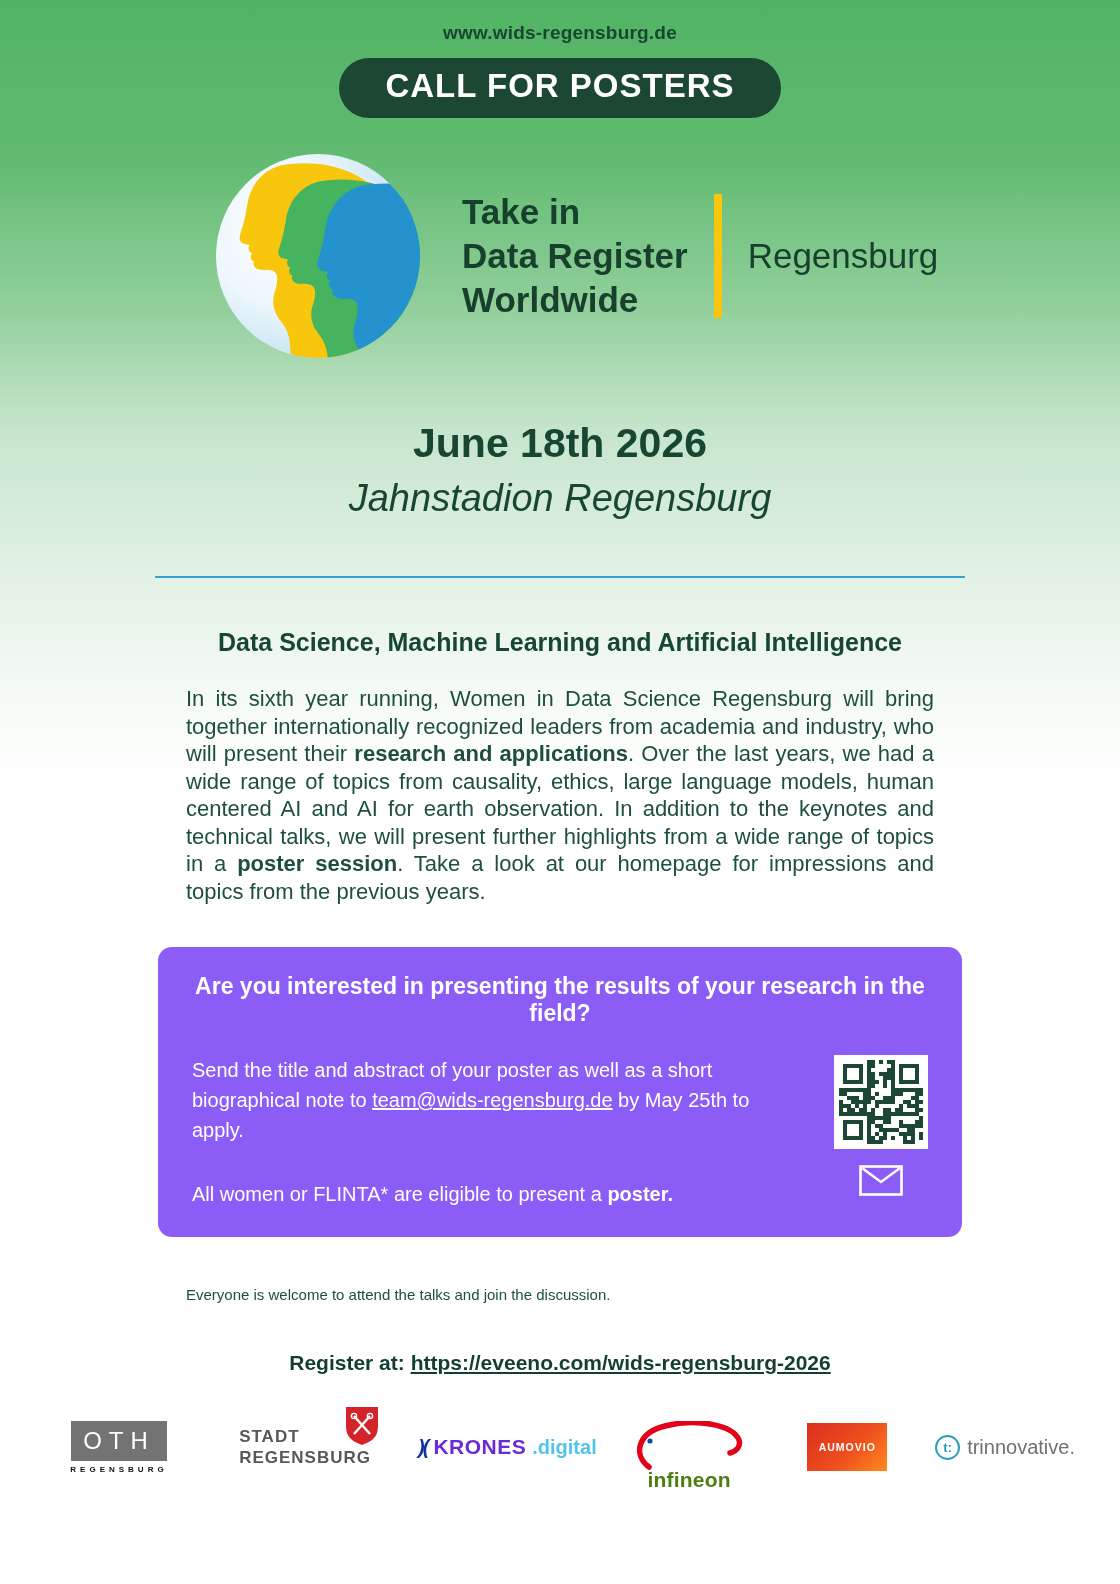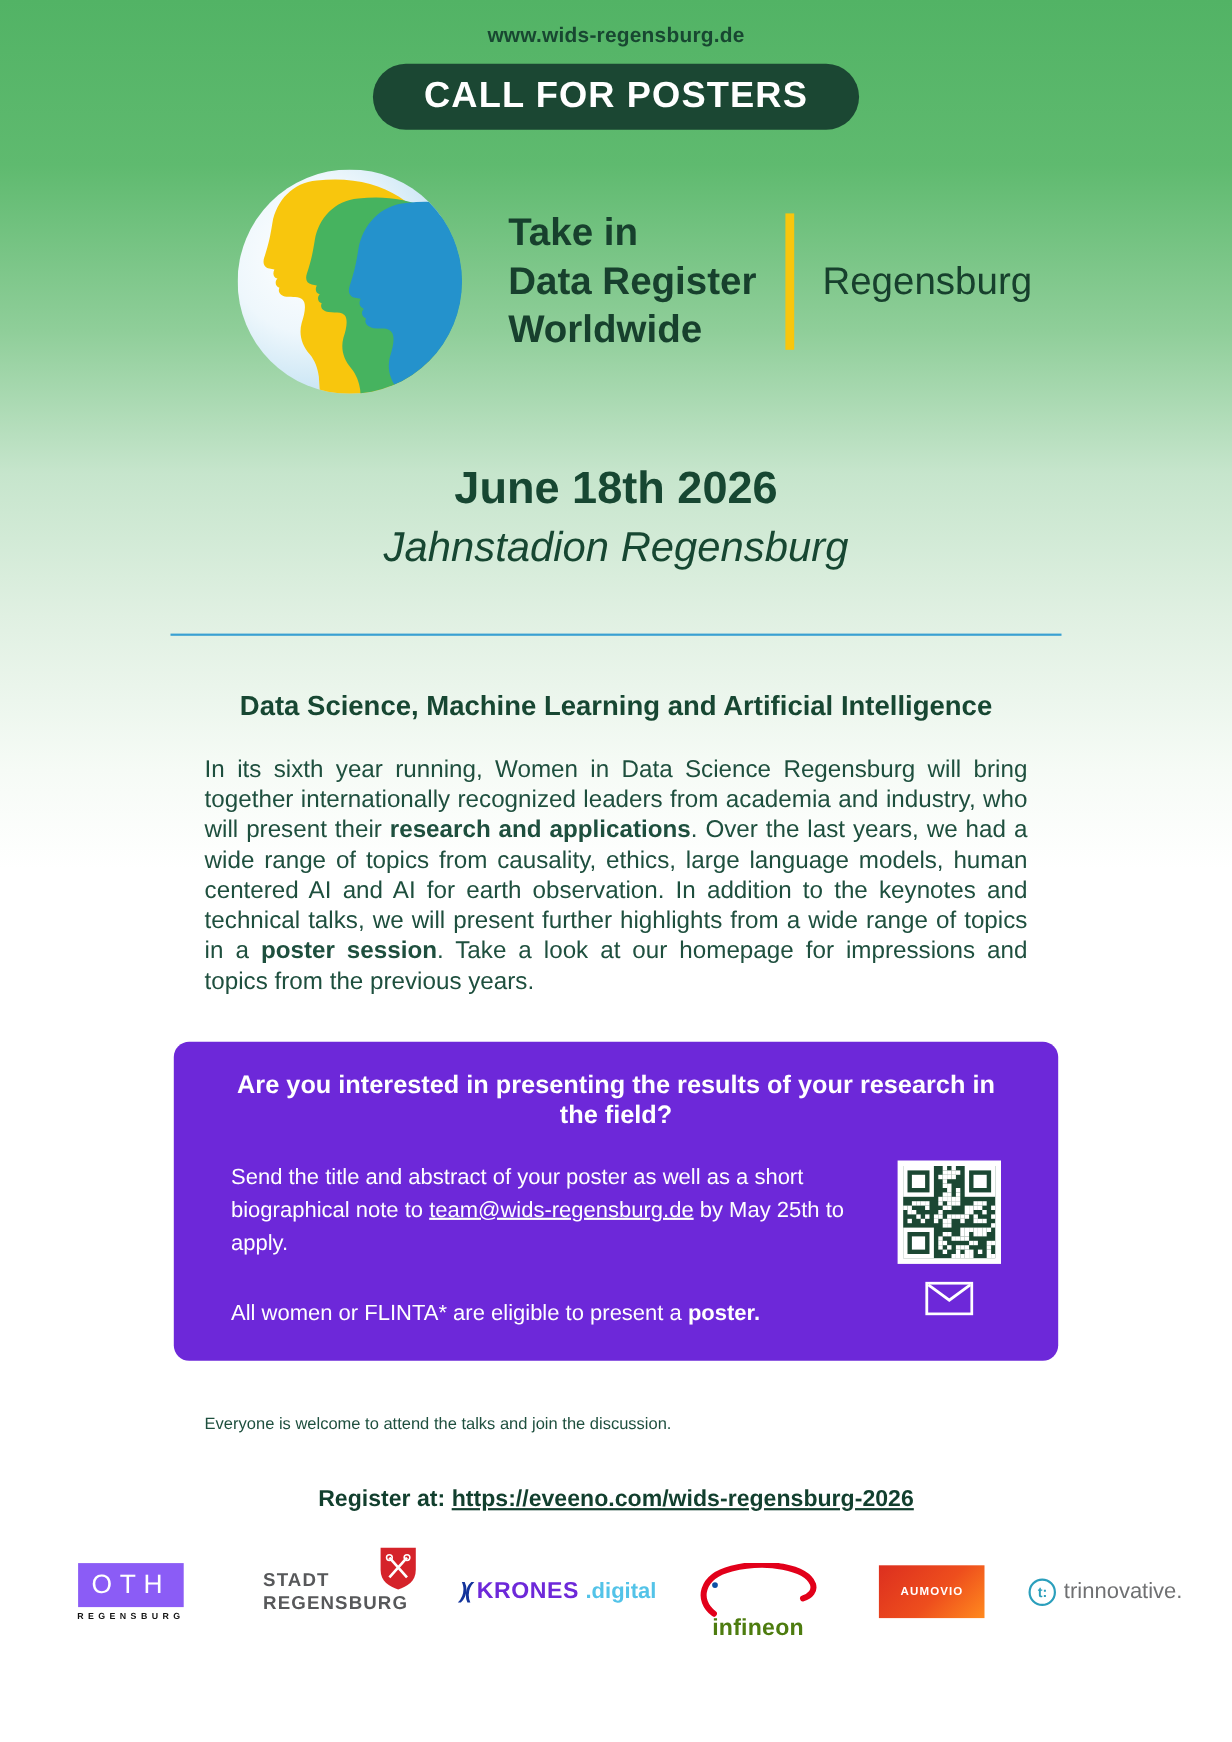--- a/index.html
+++ b/index.html
@@ -39,22 +39,22 @@
 
   
   .intro-heading { margin-top:50px; text-align:center; font-size:25px; font-weight:700; color:#174732; }
   .intro-para {
     width:748px; margin:28px auto 0; font-size:22px; line-height:27.5px;
     text-align:justify; color:#1e4f3e;
   }
 
   
   .cta-box {
-    width:804px; margin:42px auto 0; background:#6d28d9; border-radius:14px;
-    padding:26px 52px 28px; color:#fff;
+    width:804px; margin:42px auto 0; background:#8b5cf6; border-radius:14px;
+    padding:26px 34px 28px; color:#fff;
   }
   .cta-title { text-align:center; font-size:23px; font-weight:700; }
   .cta-body { display:flex; margin-top:28px; }
   .cta-textcol { width:612px; }
   .cta-apply { font-size:20px; line-height:30px; }
   .cta-elig { font-size:20px; line-height:30px; margin-top:34px; }
   .cta-side { margin-left:auto; display:flex; flex-direction:column; align-items:center; }
   .qr-frame { background:#fff; padding:5px; width:94px; height:94px; }
   .qr-frame svg { display:block; }
   .mail-icon { margin-top:16px; }
@@ -64,36 +64,36 @@
   .about p + p { margin-top:22px; }
 
   
   .register { margin-top:44px; text-align:center; font-size:21px; color:#123f2e; }
 
   
   .sponsors { margin:38px 34px 0; }
   .sp-row { display:grid; grid-template-columns:1.05fr 1.25fr 1.25fr 1fr .95fr 1fr; align-items:center; }
   .sp-cell { display:flex; flex-direction:column; align-items:center; justify-content:center; min-height:68px; }
 
-  .oth-box { background:#8b5cf6; color:#fff; padding:6px 12px; font-size:24px; font-weight:400; letter-spacing:7px;text-align:right; }
+  .oth-box { background:#737373; color:#fff; padding:6px 12px; font-size:24px; font-weight:400; letter-spacing:7px;text-align:right; }
   .oth-cap { margin-top:4px; font-size:8px; letter-spacing:4px; color:#111; font-weight:700; }
 
   .stadt { position:relative; color:#57585a; font-size:17px; font-weight:600; letter-spacing:1px; line-height:21px; }
   .stadt-shield { position:absolute; top:-20px; right:-8px; }
 
   .krones { display:flex; align-items:baseline; gap:6px; }
   .krones-mark { color:#13339b; font-weight:700; font-size:20px; font-style:italic; letter-spacing:-2px; }
   .krones-name { color:#6d28d9; font-weight:700; font-size:21px; letter-spacing:.5px; }
   .krones-suffix { color:#53c3e8; font-weight:700; font-size:20px; }
 
   .infineon { position:relative; width:112px; height:52px; }
   .infineon svg { position:absolute; inset:0; }
   .infineon-name { position:absolute; left:14px; top:0; font-size:21px; font-weight:700; color:#4d7c0f; letter-spacing:.2px;margin-top:47px; }
 
-  .aumovio { width:96px; height:48px; background:linear-gradient(135deg,#dc2f1f 0%, #ee4e1d 55%, #ff8a1e 100%);
+  .aumovio { width:80px; height:48px; background:linear-gradient(135deg,#dc2f1f 0%, #ee4e1d 55%, #ff8a1e 100%);
     display:flex; align-items:center; justify-content:center; }
   .aumovio span { color:#fff; font-size:10.5px; font-weight:700; letter-spacing:1px; }
 
   .trinnovative { display:flex; align-items:center; gap:7px; }
   .trin-circle { width:25px; height:25px; border:2px solid #2b9fbc; border-radius:50%;
     display:flex; align-items:center; justify-content:center; color:#2b9fbc; font-size:13px; font-weight:700; }
   .trin-name { color:#6f7072; font-size:20px; }
 </style>
 </head>
 <body>

